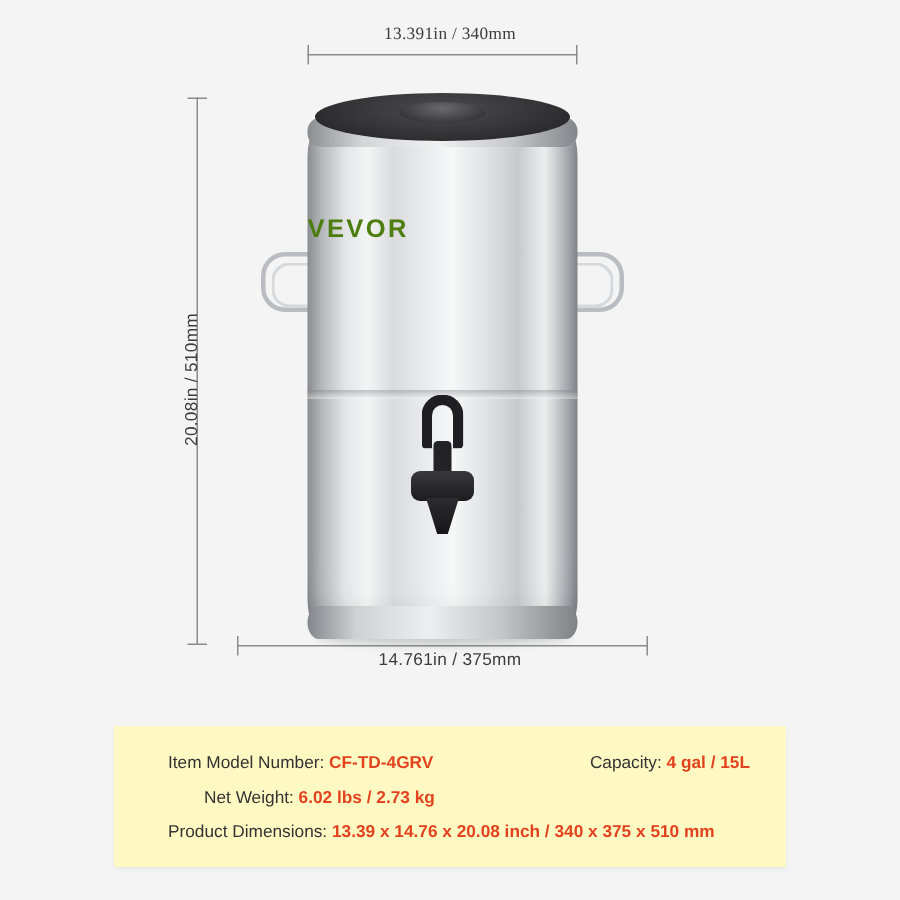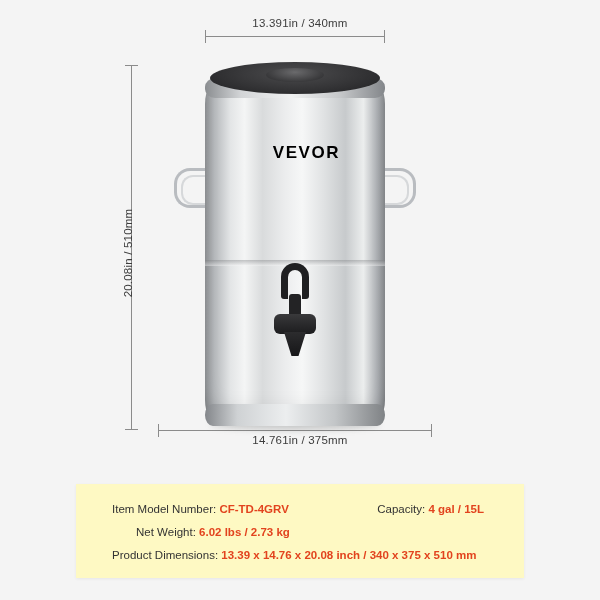--- a/index.html
+++ b/index.html
@@ -26,20 +26,21 @@
     color: #3c3c3c;
     font-size: 11.5px;
     letter-spacing: 0.2px;
     white-space: nowrap;
   }
   .top-dim {
     top: 17px;
     left: 0;
     width: 600px;
     text-align: center;
+    font-family: Liberation Serif, serif;
   }
   .top-line {
     position: absolute;
     top: 36px;
     left: 205px;
     width: 180px;
     height: 1px;
     background: #8b8b8b;
   }
   .top-line::before,
@@ -240,25 +241,24 @@
     border-radius: 10px / 9px;
     background: linear-gradient(90deg, #8a8d90 0%, #d3d5d7 20%, #f0f1f1 48%, #c6c8ca 75%, #83868a 100%);
   }
 
   
   .brand {
     position: absolute;
     left: 47px;
     top: 95px;
     width: 203px;
-    text-align: center;
     font-size: 17px;
     font-weight: bold;
     letter-spacing: 1.6px;
-    color: #000000;
+    color: #4d7c0f;
   }
 
   
   .spigot-handle {
     position: absolute;
     left: 123px;
     top: 215px;
     width: 28px;
     height: 36px;
     border: 7px solid #1f1f21;
@@ -315,21 +315,21 @@
   .r1 { top: 19px; }
   .r2 { top: 42px; padding-left: 24px; }
   .r3 { top: 65px; }
   .label { color: #333333; }
   .value {
     color: #e2431e;
     font-weight: bold;
   }
   .right-col {
     position: absolute;
-    right: 20px;
+    right: 4px;
     top: 0;
     white-space: nowrap;
   }
 </style>
 </head>
 <body>
 
 <div class="page">
 
   <div class="dim-text top-dim">13.391in / 340mm</div>

